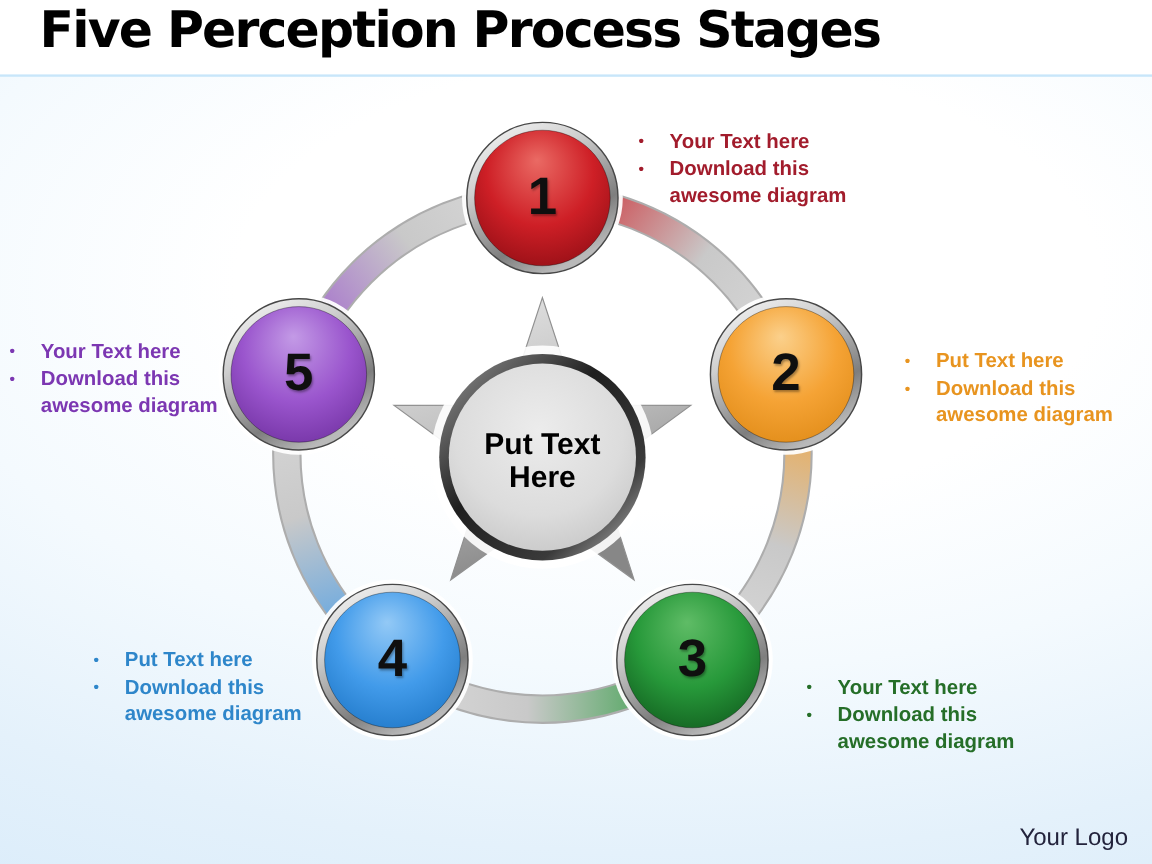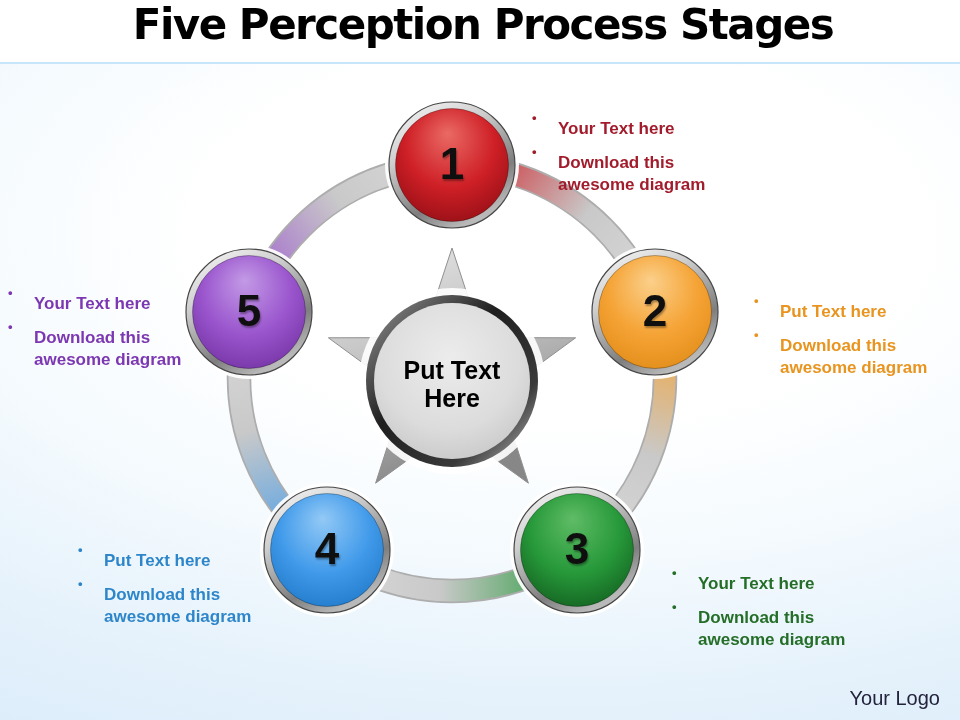--- a/index.html
+++ b/index.html
@@ -1,21 +1,21 @@
 <!DOCTYPE html>
 <html><head>
 <meta charset="utf-8">
 <style>
   html,body{margin:0;padding:0;background:#fff;}
   .slide{
     position:relative;width:960px;height:720px;overflow:hidden;
     background:#ffffff;
     font-family:"Liberation Sans","DejaVu Sans",sans-serif;
   }
-  .title-bar{position:absolute;top:0;left:0;width:960px;height:62px;background:#fff;text-align:center;}
+  .title-bar{position:absolute;top:0;left:0;width:960px;height:62px;background:#fff;}
   .slide-title{
     position:absolute;left:33px;top:0px;width:900px;
     font-family:"DejaVu Sans","Liberation Sans",sans-serif;
     font-size:42px;font-weight:800;letter-spacing:-1.5px;color:#000;
     white-space:nowrap;
   }
   .content{
     position:absolute;top:62px;left:0;width:960px;height:658px;
     border-top:2px solid #c8e6fa;
     background:
@@ -30,21 +30,21 @@
     text-shadow:1px 2px 2px rgba(0,0,0,0.35);
     font-family:"Liberation Sans","DejaVu Sans",sans-serif;
   }
   .center-label{
     position:absolute;left:387px;top:356px;width:130px;height:60px;
     text-align:center;font-size:25px;line-height:28px;font-weight:bold;color:#000;
   }
   .callout{position:absolute;font-weight:bold;font-size:17px;line-height:22.5px;}
   .callout .row{display:grid;grid-template-columns:32px auto;}
   .callout .bullet-dot{font-size:13px;padding-left:6px;line-height:22.5px;}
-  .callout .btext{max-width:172px;margin-top:11px;}
+  .callout .btext{max-width:172px;}
   .logo-text{
     position:absolute;right:20px;bottom:10px;
     font-size:20px;color:#23233c;font-weight:400;margin-left:24px;
   }
 </style>
 </head>
 <body>
 
 <div class="slide">
 

